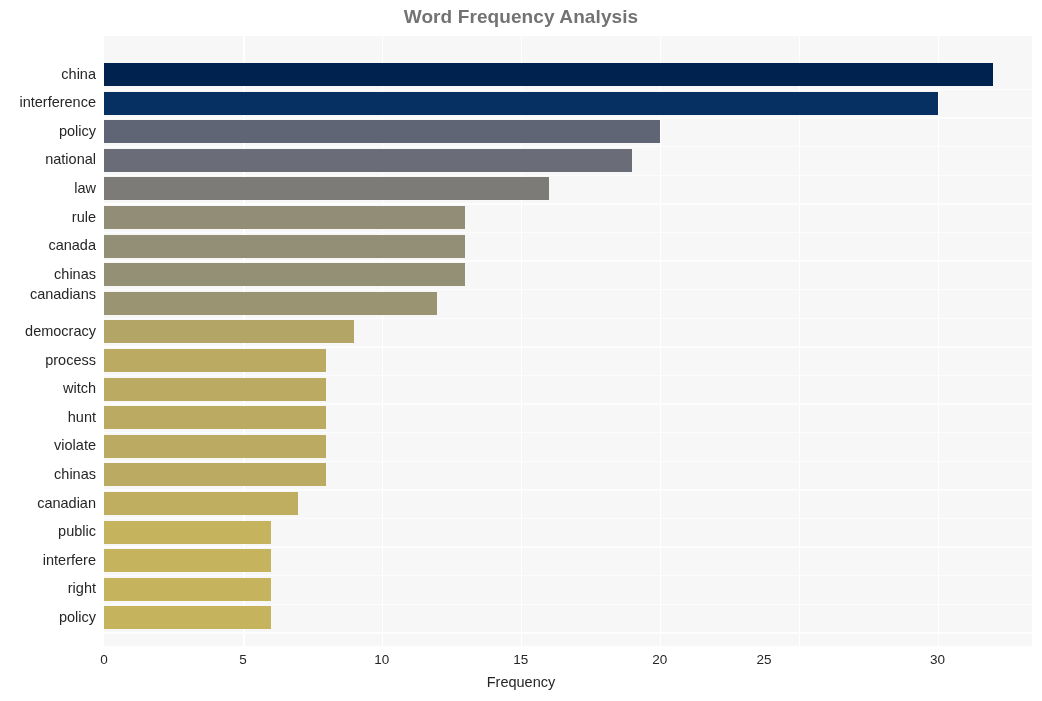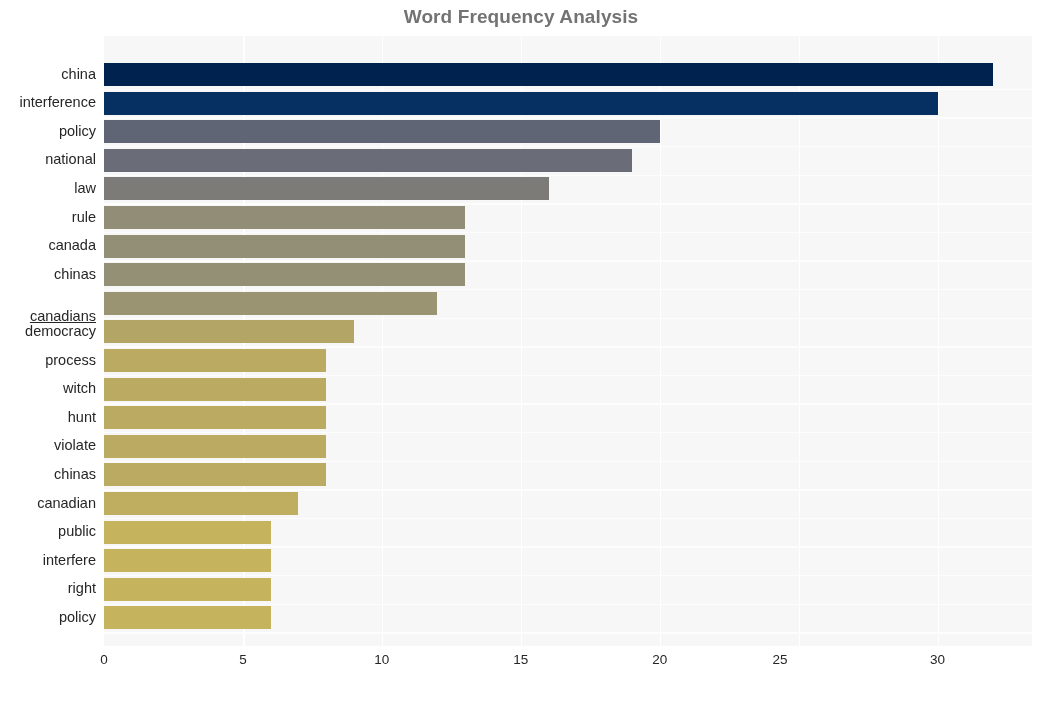--- a/index.html
+++ b/index.html
@@ -163,38 +163,39 @@
 
   <div id="y-labels">
       <div class="ylab" style="top: 65.5px;">china</div>
       <div class="ylab" style="top: 94.1px;">interference</div>
       <div class="ylab" style="top: 122.7px;">policy</div>
       <div class="ylab" style="top: 151.3px;">national</div>
       <div class="ylab" style="top: 179.9px; padding-left: 48px;">law</div>
       <div class="ylab" style="top: 208.5px;">rule</div>
       <div class="ylab" style="top: 237.1px;">canada</div>
       <div class="ylab" style="top: 265.7px;">chinas</div>
-      <div class="ylab" style="top: 308px; text-decoration: underline;">canadians</div>
+      <div class="ylab" style="top: 286px;">canadians</div>
       <div class="ylab" style="top: 322.9px;">democracy</div>
       <div class="ylab" style="top: 351.5px;">process</div>
       <div class="ylab" style="top: 380.1px;">witch</div>
       <div class="ylab" style="top: 408.7px;">hunt</div>
       <div class="ylab" style="top: 437.3px;">violate</div>
       <div class="ylab" style="top: 465.9px;">chinas</div>
       <div class="ylab" style="top: 494.5px;">canadian</div>
       <div class="ylab" style="top: 523.1px;">public</div>
       <div class="ylab" style="top: 551.7px;">interfere</div>
       <div class="ylab" style="top: 580.3px;">right</div>
       <div class="ylab" style="top: 608.9px;">policy</div>
     </div>
 
   <div id="x-axis">
       <div class="xlab" style="left: 0px;">0</div>
       <div class="xlab" style="left: 138.922px;">5</div>
       <div class="xlab" style="left: 277.844px;">10</div>
       <div class="xlab" style="left: 416.766px;">15</div>
       <div class="xlab" style="left: 555.689px;">20</div>
-      <div class="xlab" style="left: 676px; text-align: right;">25</div>
+      <div class="xlab" style="left: 660px; text-align: right;">25</div>
       <div class="xlab" style="left: 833.533px;">30</div>
     </div>
 
+  <div id="x-axis-title">Frequency</div>
 
 </div>
 
 </body></html>

